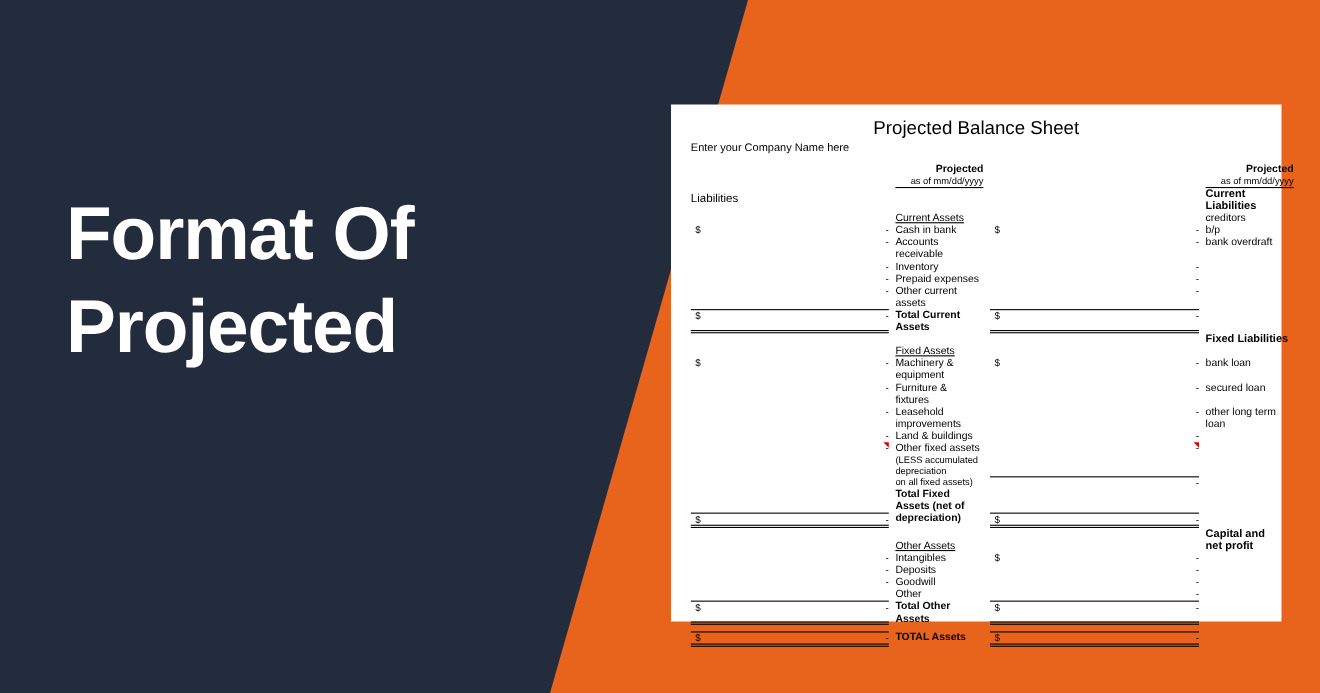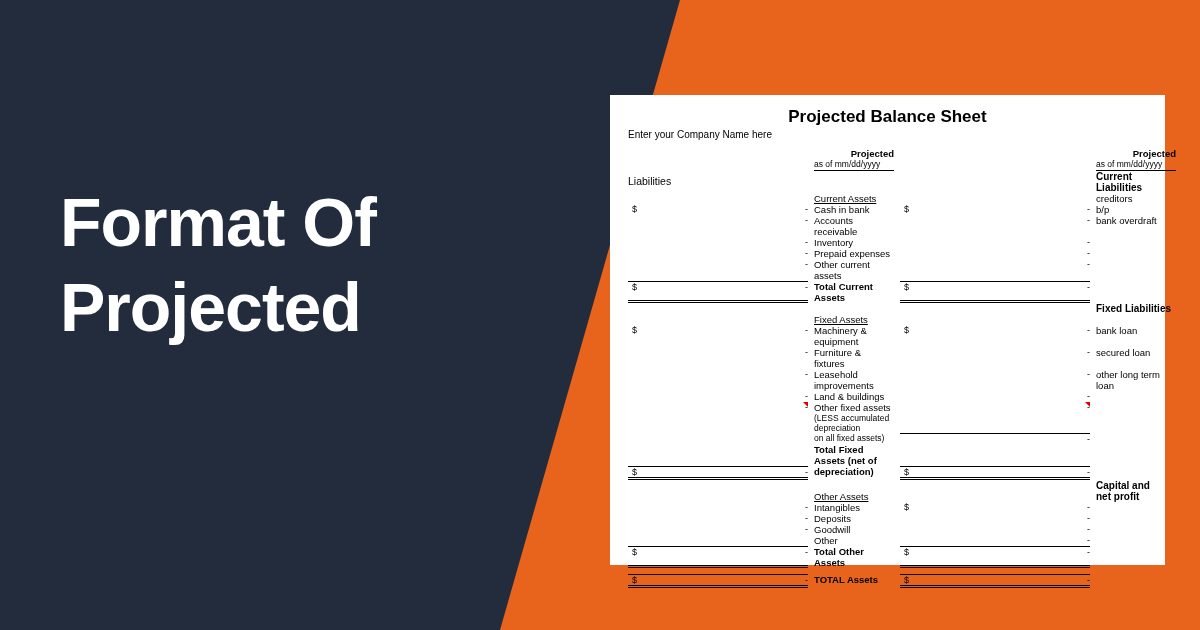--- a/index.html
+++ b/index.html
@@ -1,25 +1,25 @@
 <!DOCTYPE html>
 <html><head>
 <meta charset="utf-8">
 <style>
 *{margin:0;padding:0;box-sizing:border-box}
 body{width:1200px;height:630px;position:relative;overflow:hidden;font-family:Arial,Helvetica,sans-serif}
 .bg-dark{position:absolute;inset:0;background:#222c3c}
 .bg-orange{position:absolute;top:0;right:0;width:700px;height:630px;background:#e8631c;clip-path:polygon(180px 0,700px 0,700px 630px,0 630px)}
-.hero-title{position:absolute;left:60px;top:180px;color:#fff;font-weight:800;font-size:68px;line-height:1.25;letter-spacing:-1px}
+.hero-title{position:absolute;left:60px;top:170px;color:#fff;font-weight:800;font-size:68px;line-height:1.25;letter-spacing:-1px}
 .sheet{position:absolute;right:35px;top:95px;width:555px;height:470px;background:#fff;padding:12px 18px 8px;font-size:9px;color:#000}
-.sheet-title{text-align:center;font-weight:bold;font-size:17px;margin-bottom:2px}
+.sheet-title{text-align:center;font-weight:normal;font-size:17px;margin-bottom:2px}
 .sheet-sub{text-align:left;font-size:10px;margin-bottom:8px}
 .sheet-grid{display:grid;grid-template-columns:180px 80px 190px 80px;gap:0 6px}
 .col-hdr{text-align:right;font-weight:bold;font-size:9.5px}
-.col-date{font-size:8.5px;border-bottom:1px solid #000;padding-bottom:1px;white-space:nowrap}
+.col-date{text-align:right;font-size:8.5px;border-bottom:1px solid #000;padding-bottom:1px;white-space:nowrap}
 .sec-hdr{font-weight:normal;font-size:10.5px;padding-top:4px}
 .sub-hdr{font-weight:bold;font-size:10px}
 .sub-hdr-u{font-weight:normal;font-size:9.5px;text-decoration:underline}
 .itm{font-size:9.5px;padding-left:0}
 .amt{text-align:right;font-size:9px;position:relative}
 .amt .d{position:absolute;left:4px}
 .amt.single{border-top:1px solid #000}
 .amt.double{border-top:1px solid #000;border-bottom:3px double #000}
 .gap{height:6px}
 .tot{font-weight:bold;font-size:9.5px}

